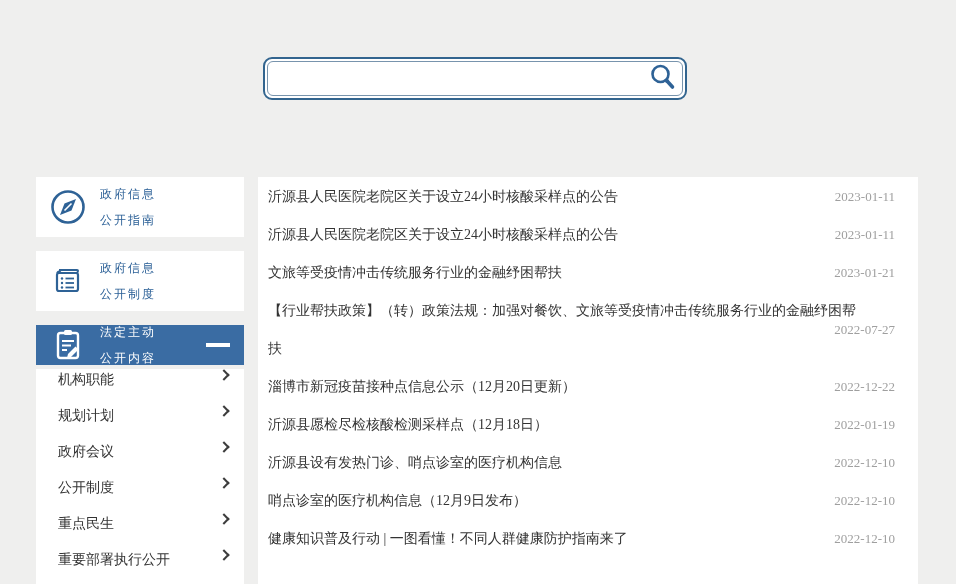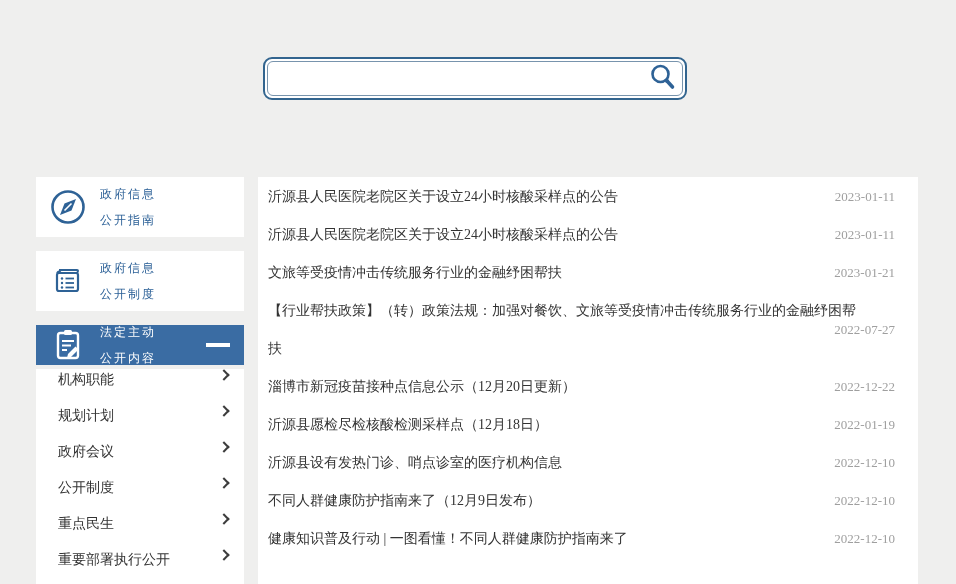--- a/index.html
+++ b/index.html
@@ -209,21 +209,21 @@
       <span class="news-title">沂源县愿检尽检核酸检测采样点（12月18日）</span>
       <span class="news-date">2022-01-19</span>
     </div>
 
     <div class="news-row">
       <span class="news-title">沂源县设有发热门诊、哨点诊室的医疗机构信息</span>
       <span class="news-date">2022-12-10</span>
     </div>
 
     <div class="news-row">
-      <span class="news-title">不同人群健康防护指南来了（12月9日发布）</span>
+      <span class="news-title">哨点诊室的医疗机构信息（12月9日发布）</span>
       <span class="news-date">2022-12-10</span>
     </div>
 
     <div class="news-row">
       <span class="news-title">健康知识普及行动 | 一图看懂！不同人群健康防护指南来了</span>
       <span class="news-date">2022-12-10</span>
     </div>
   </div>
 
 </body></html>

